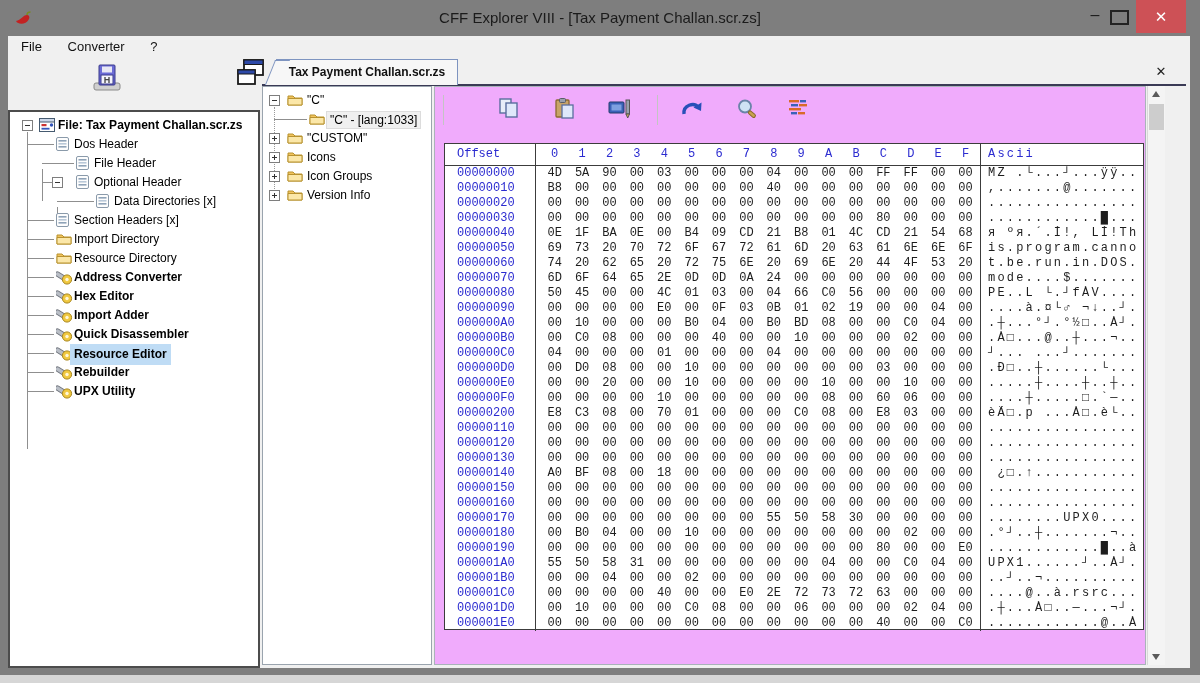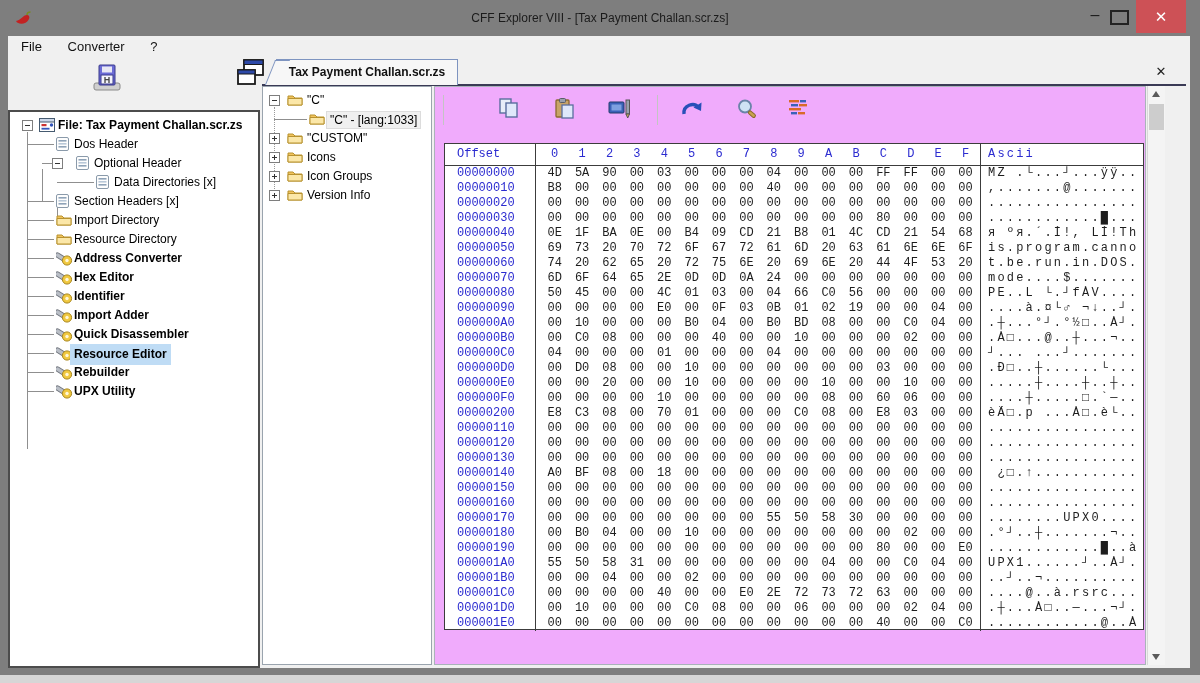--- a/index.html
+++ b/index.html
@@ -1,21 +1,21 @@
 <!DOCTYPE html>
 <html><head>
 <meta charset="utf-8">
 <style>
   html,body{margin:0;padding:0;width:1200px;height:683px;overflow:hidden;
     font-family:"Liberation Sans",sans-serif;background:#dadada;position:relative;}
   .abs{position:absolute;}
   
   #titlebar{left:0;top:0;width:1200px;height:36px;background:#7e7e7e;}
   #window-title{left:0;top:0;width:1200px;height:36px;line-height:36px;text-align:center;
-    font-size:12px;color:#1b1b1b;}
+    font-size:15px;color:#1b1b1b;}
   #app-icon{left:13px;top:8px;}
   #btn-min{left:1082px;top:4px;width:26px;height:24px;color:#1b1b1b;font-size:16px;
     text-align:center;line-height:22px;}
   #btn-max{left:1110px;top:10px;width:15px;height:11px;border:2px solid #222;background:transparent;}
   #btn-close{left:1136px;top:0;width:50px;height:33px;background:#cd5156;color:#fff;
     font-size:15px;text-align:center;line-height:33px;}
   #border-l{left:0;top:36px;width:8px;height:639px;background:#7e7e7e;}
   #border-r{left:1190px;top:36px;width:10px;height:639px;background:#7e7e7e;}
   #border-b{left:0;top:668px;width:1200px;height:7px;background:#7e7e7e;}
   #bottom-strip{left:0;top:675px;width:1200px;height:8px;background:#d6d6d6;}
@@ -163,20 +163,30 @@
         <span class="hline" style="left:17px;width:27px"></span>
         <span class="icon" style="left:46px"><svg width="13" height="14" viewBox="0 0 13 14">
             <rect x="0.5" y="0.5" width="12" height="13" rx="1.5" fill="#fdfdfd" stroke="#8a9aaa"></rect>
             <rect x="2.5" y="3" width="8" height="1.6" fill="#8fa3b8"></rect>
             <rect x="2.5" y="6" width="8" height="1.6" fill="#b9c8d8"></rect>
             <rect x="2.5" y="9" width="8" height="1.6" fill="#8fa3b8"></rect>
           </svg></span>
         <span class="lbl" style="left:64px">Dos Header</span>
       </div>
       <div class="trow">
+        <span class="hline" style="left:32px;width:32px"></span>
+        <span class="icon" style="left:66px"><svg width="13" height="14" viewBox="0 0 13 14">
+            <rect x="0.5" y="0.5" width="12" height="13" rx="1.5" fill="#fdfdfd" stroke="#8a9aaa"></rect>
+            <rect x="2.5" y="3" width="8" height="1.6" fill="#8fa3b8"></rect>
+            <rect x="2.5" y="6" width="8" height="1.6" fill="#b9c8d8"></rect>
+            <rect x="2.5" y="9" width="8" height="1.6" fill="#8fa3b8"></rect>
+          </svg></span>
+        <span class="lbl" style="left:84px">File Header</span>
+      </div>
+      <div class="trow">
         <span class="hline" style="left:32px;width:10px"></span>
         <span class="ebox" style="left:42px">
           <span class="h"></span>
         </span>
         <span class="icon" style="left:66px"><svg width="13" height="14" viewBox="0 0 13 14">
             <rect x="0.5" y="0.5" width="12" height="13" rx="1.5" fill="#fdfdfd" stroke="#8a9aaa"></rect>
             <rect x="2.5" y="3" width="8" height="1.6" fill="#8fa3b8"></rect>
             <rect x="2.5" y="6" width="8" height="1.6" fill="#b9c8d8"></rect>
             <rect x="2.5" y="9" width="8" height="1.6" fill="#8fa3b8"></rect>
           </svg></span>
@@ -228,29 +238,20 @@
         <span class="lbl b" style="left:64px">Address Converter</span>
       </div>
       <div class="trow">
         <span class="hline" style="left:17px;width:27px"></span>
         <span class="icon" style="left:46px"><svg width="17" height="15" viewBox="0 0 17 15">
             <rect x="0" y="2" width="12" height="4.4" rx="2" transform="rotate(32 2 3)" fill="#b9bec6" stroke="#70757d"></rect>
             <circle cx="11" cy="9.5" r="4.6" fill="#f0c840" stroke="#a8861c"></circle>
             <circle cx="11" cy="9.5" r="1.7" fill="#fff7d8"></circle>
           </svg></span>
         <span class="lbl b" style="left:64px">Hex Editor</span>
-      </div>
-      <div class="trow">
-        <span class="hline" style="left:17px;width:27px"></span>
-        <span class="icon" style="left:46px"><svg width="17" height="15" viewBox="0 0 17 15">
-            <rect x="0" y="2" width="12" height="4.4" rx="2" transform="rotate(32 2 3)" fill="#b9bec6" stroke="#70757d"></rect>
-            <circle cx="11" cy="9.5" r="4.6" fill="#f0c840" stroke="#a8861c"></circle>
-            <circle cx="11" cy="9.5" r="1.7" fill="#fff7d8"></circle>
-          </svg></span>
-        <span class="lbl b" style="left:64px">Identifier</span>
       </div>
       <div class="trow">
         <span class="hline" style="left:17px;width:27px"></span>
         <span class="icon" style="left:46px"><svg width="17" height="15" viewBox="0 0 17 15">
             <rect x="0" y="2" width="12" height="4.4" rx="2" transform="rotate(32 2 3)" fill="#b9bec6" stroke="#70757d"></rect>
             <circle cx="11" cy="9.5" r="4.6" fill="#f0c840" stroke="#a8861c"></circle>
             <circle cx="11" cy="9.5" r="1.7" fill="#fff7d8"></circle>
           </svg></span>
         <span class="lbl b" style="left:64px">Import Adder</span>
       </div>

